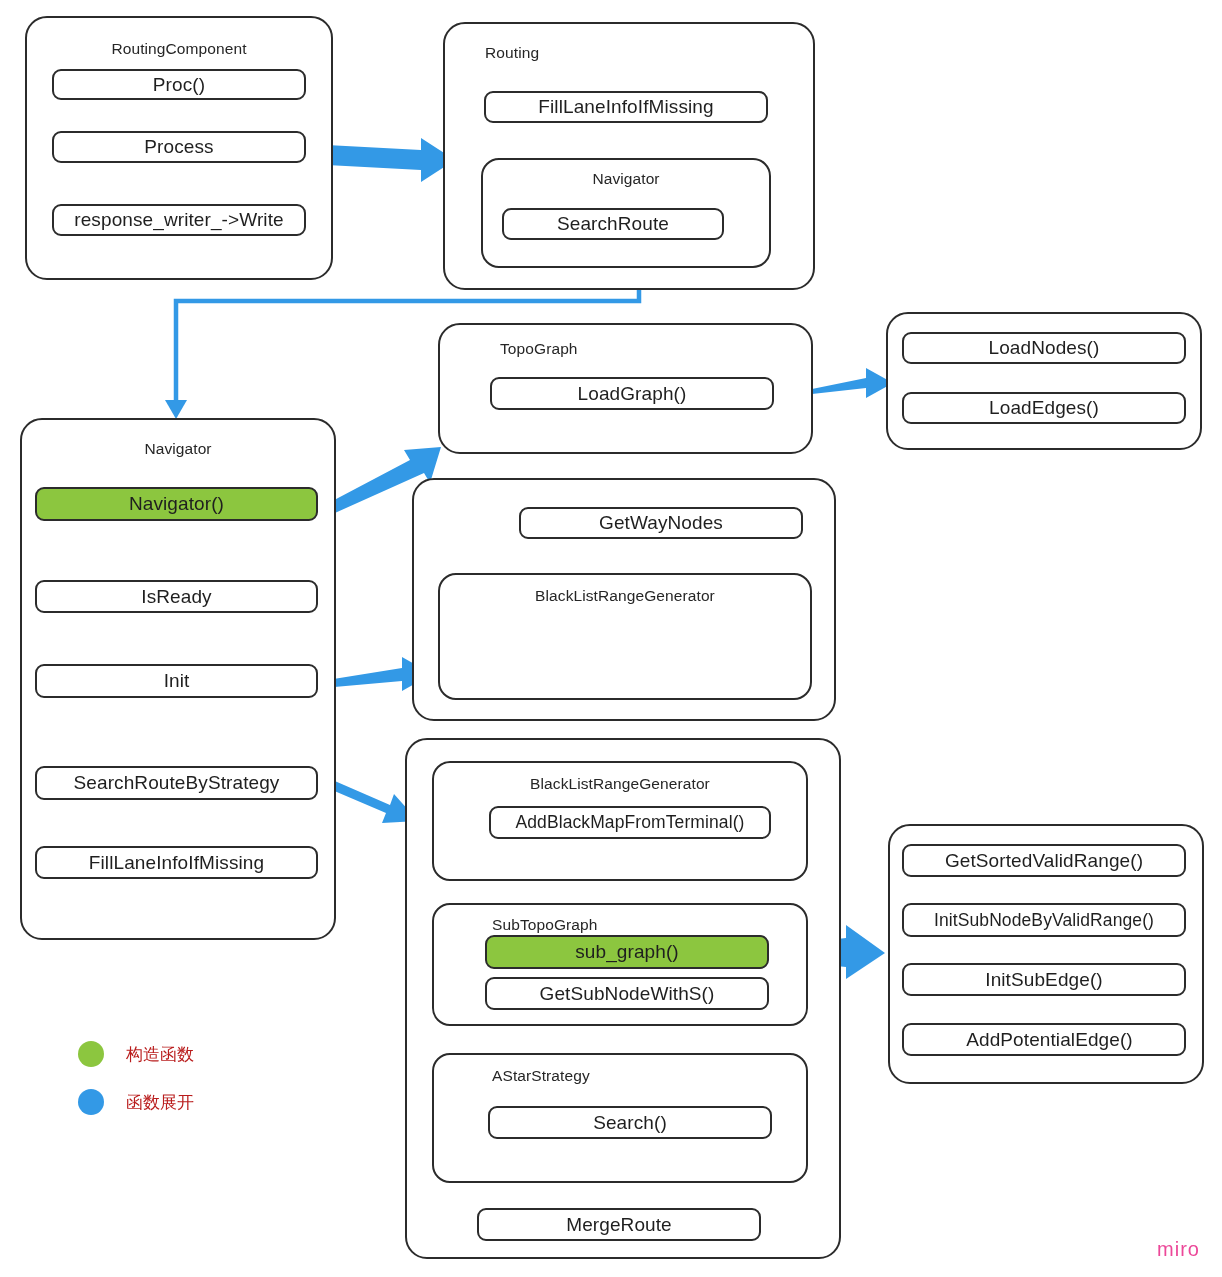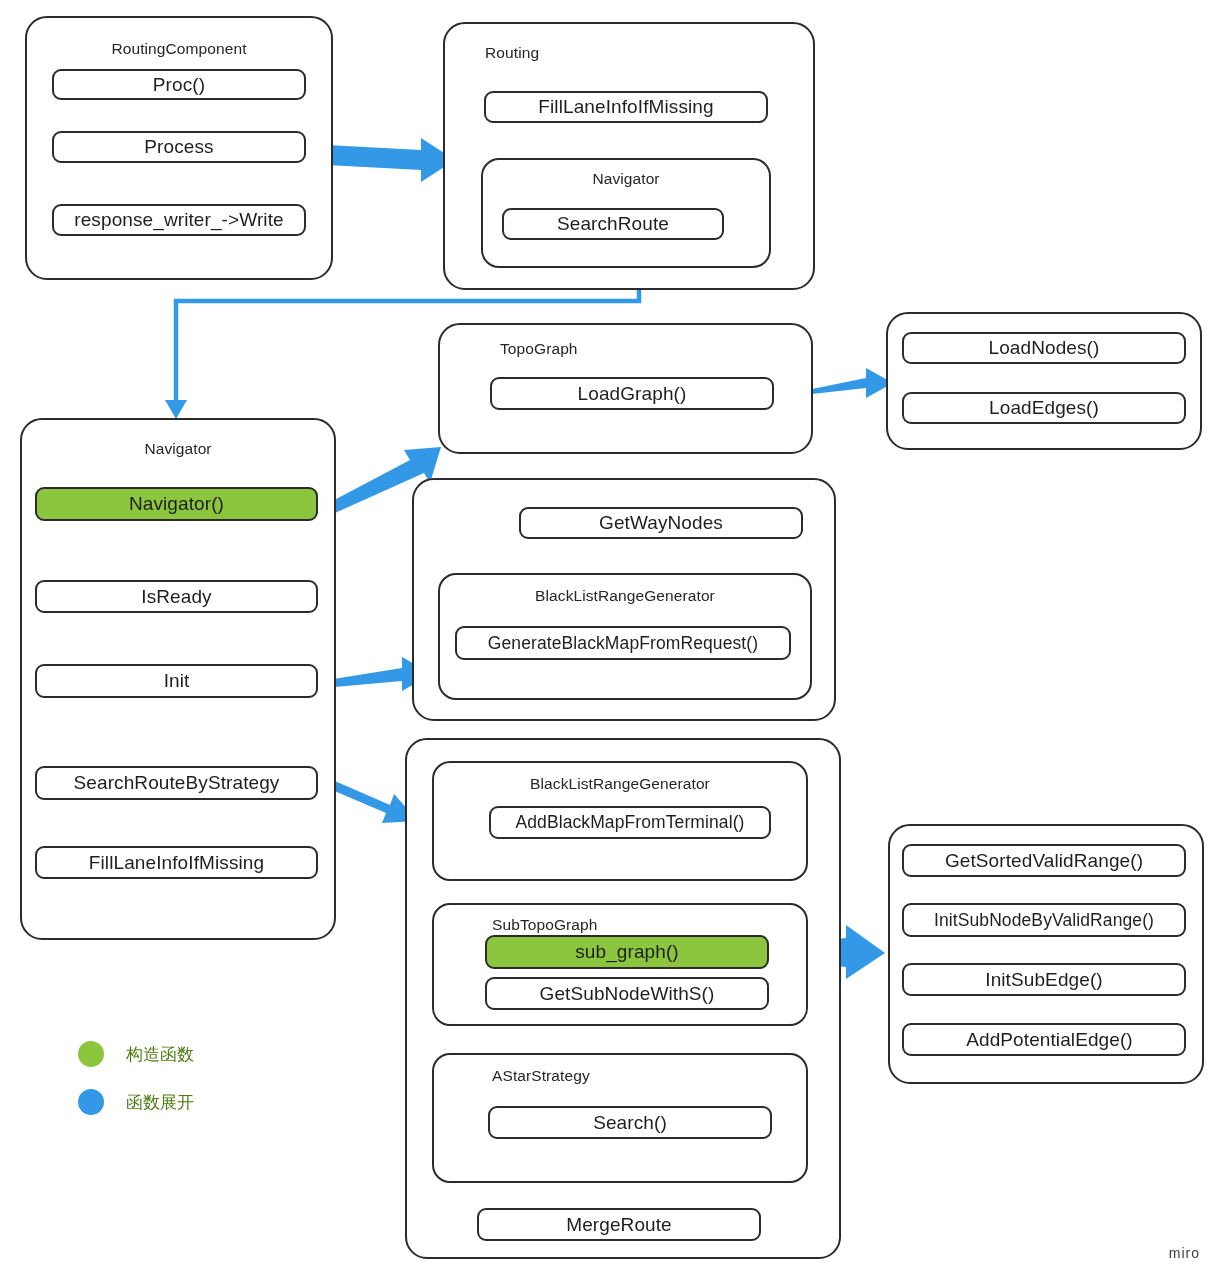--- a/index.html
+++ b/index.html
@@ -74,30 +74,30 @@
     height: 48px;
   }
   .legend-dot {
     width: 26px; height: 26px;
     border-radius: 50%;
     flex: 0 0 auto;
   }
   .legend-label {
     margin-left: 22px;
     font-size: 17px;
-    color: #4d7c0f;
+    color: #b91c1c;
     font-family: "DejaVu Sans", "Liberation Sans", sans-serif;
   }
   
   #watermark {
     position: absolute;
     right: 22px;
     bottom: 16px;
-    font-size: 14px;
-    color: #404040;
+    font-size: 20px;
+    color: #ec4899;
     letter-spacing: 1px;
     z-index: 6;
   }
 </style>
 </head>
 <body>
 
 <div id="canvas">
 
   <svg class="layer under" viewBox="0 0 1222 1277" xmlns="http://www.w3.org/2000/svg">
@@ -179,21 +179,20 @@
   <div class="group" style="left:886px; top:312px; width:316px; height:138px;"></div>
   <div class="fn" style="left:902px; top:332px; width:284px; height:32px;">LoadNodes()</div>
   <div class="fn" style="left:902px; top:392px; width:284px; height:32px;">LoadEdges()</div>
 
   <div class="group" style="left:412px; top:478px; width:424px; height:243px;"></div>
   <div class="fn" style="left:480px; top:507px; width:284px; height:32px;margin-left:39px;">GetWayNodes</div>
 
   <div class="group" style="left:438px; top:573px; width:374px; height:127px; border-radius:18px;">
     <div class="group-title" style="top:12px;">BlackListRangeGenerator</div>
   </div>
-  <div class="fn small" style="left:455px; top:626px; width:336px; height:34px;">GenerateBlackMapFromRequest()</div>
 
   <div class="group" style="left:405px; top:738px; width:436px; height:521px;"></div>
 
   <div class="group" style="left:432px; top:761px; width:376px; height:120px; border-radius:18px;">
     <div class="group-title" style="top:12px;">BlackListRangeGenerator</div>
   </div>
   <div class="fn small" style="left:489px; top:806px; width:282px; height:33px;">AddBlackMapFromTerminal()</div>
 
   <div class="group" style="left:432px; top:903px; width:376px; height:123px; border-radius:18px;">
     <div class="group-title" style="top:11px; text-align:left; padding-left:58px;">SubTopoGraph</div>

